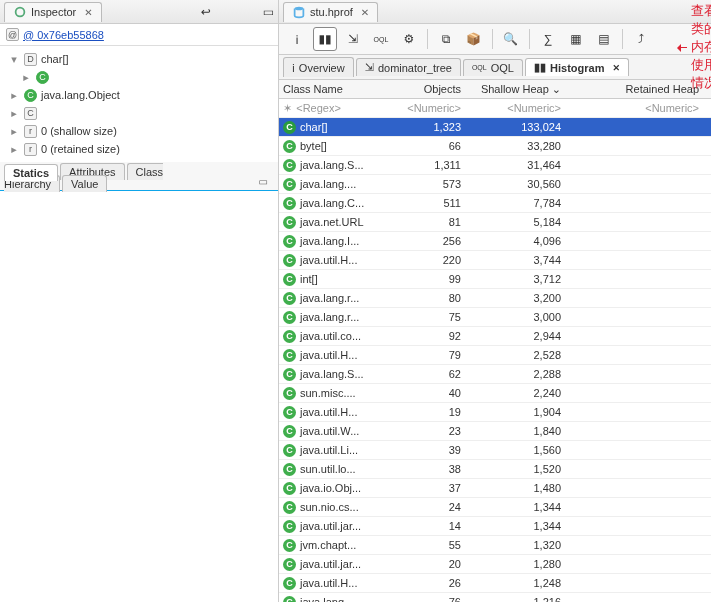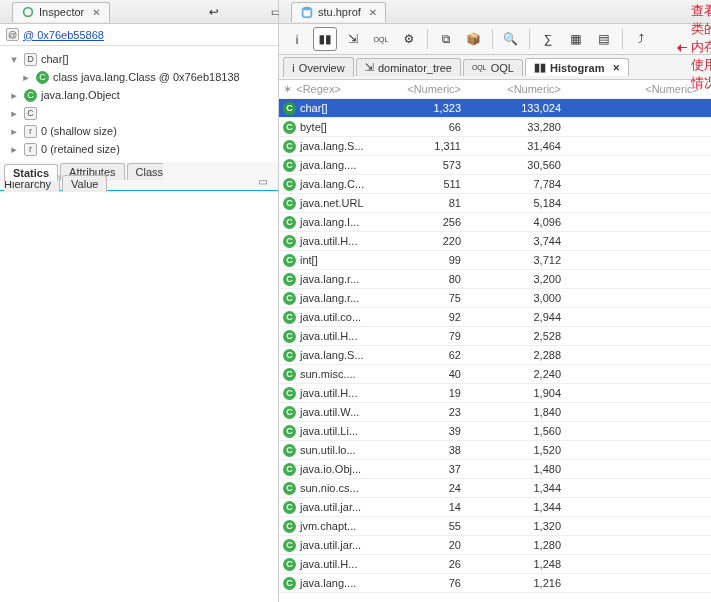--- a/index.html
+++ b/index.html
@@ -11,21 +11,21 @@
     height: 602px;
     overflow: hidden;
     color: #333;
   }
   .app { display: flex; width: 711px; height: 602px; }
   .left { width: 279px; background: #fff; border-right: 1px solid #ccc; display: flex; flex-direction: column; }
   .right { flex: 1; background: #fff; display: flex; flex-direction: column; }
   .view-tabbar {
     display: flex; align-items: center; height: 24px;
     background: linear-gradient(#f5f5f5,#e8e8e8);
-    border-bottom: 1px solid #ccc; padding: 0 12px; position: relative; gap: 48px;
+    border-bottom: 1px solid #ccc; padding: 0 4px; position: relative; gap: 48px;
   }
   .view-tab {
     display: inline-flex; align-items: center; gap: 4px;
     padding: 2px 8px; height: 20px;
     background: #f7f7f7; border: 1px solid #bbb; border-bottom: none;
     border-radius: 3px 3px 0 0; font-size: 11px;
   }
   .view-tab .close { font-size: 10px; color: #666; margin-left: 4px; }
   .view-tabbar .spacer { flex: 1; }
   .toolbar-btn {
@@ -147,21 +147,20 @@
 
     <div class="tree" id="left-tree">
         <div class="tree-row depth0">
           <span class="tw">▾</span>
           <span class="tree-icon ">D</span>
           <span>char[]</span>
         </div>
         <div class="tree-row depth1">
           <span class="tw">▸</span>
           <span class="tree-icon green">C</span>
-          <span>class java.lang.Class @ 0x76eb18138</span>
         </div>
         <div class="tree-row depth0">
           <span class="tw">▸</span>
           <span class="tree-icon green">C</span>
           <span>java.lang.Object</span>
         </div>
         <div class="tree-row depth0">
           <span class="tw">▸</span>
           <span class="tree-icon ">C</span>
         </div>
@@ -233,20 +232,29 @@
           <span>OQL</span>
         </div>
         <div class="inner-tab active">
           <span style="font-size: 11px;">▮▮</span>
           <span>Histogram</span>
           <span style="margin-left: 4px; font-size: 9px;">✕</span>
         </div>
       </div>
 
     <div class="table">
+      <div class="thead">
+        <div class="col-name">Class Name</div>
+        <div class="col-obj">Objects</div>
+        <div class="col-sh">
+          <span>Shallow Heap</span>
+          <span>⌄</span>
+        </div>
+        <div class="col-rh">Retained Heap</div>
+      </div>
       <div class="trow filter-row">
         <div class="col-name">
             <span>✶</span>
             <span>&lt;Regex&gt;</span>
           </div>
         <div class="col-obj">&lt;Numeric&gt;</div>
         <div class="col-sh">&lt;Numeric&gt;</div>
         <div class="col-rh">&lt;Numeric&gt;</div>
       </div>
       <div id="table-body">

